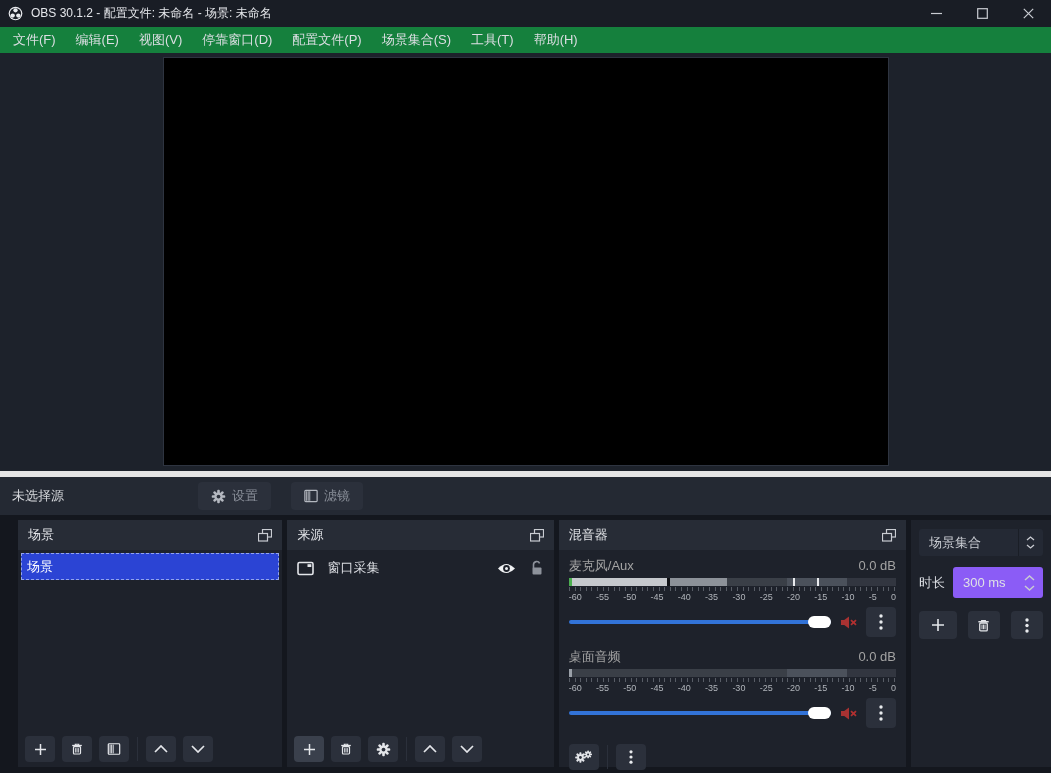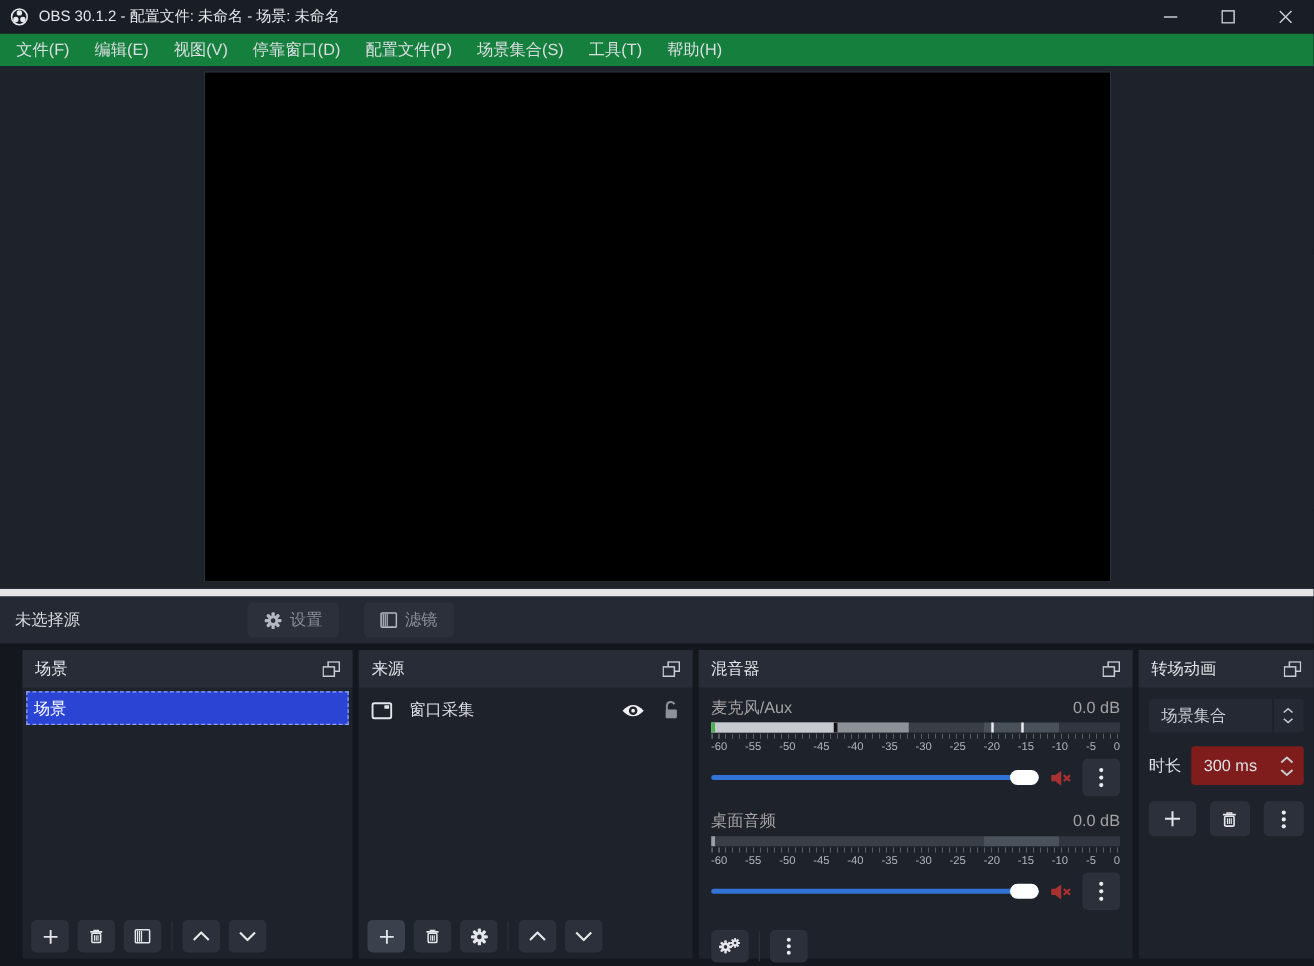--- a/index.html
+++ b/index.html
@@ -69,21 +69,21 @@
   .slider { flex:1; height:12px; position:relative; align-self:center; }
   .slider-track { position:absolute; top:4px; left:0; right:0; height:4px; background:#3273d8; border-radius:2px; }
   .slider-handle { position:absolute; right:0; top:0; width:23px; height:12px; background:#fff; border-radius:6px; }
   .menu-dots-btn { width:30px; height:30px; background:#2b303b; border-radius:4px; display:flex; align-items:center; justify-content:center; }
 
   
   .trans-body { padding:9px 8px 0; }
   .combo { height:27px; background:#242934; border-radius:3px; display:flex; align-items:center; padding-left:10px; font-size:13px; color:#c9ccd2; }
   .combo-arrows { margin-left:auto; width:25px; height:100%; display:flex; flex-direction:column; align-items:center; justify-content:center; gap:3px; border-left:1px solid #1a1e26; }
   .dur-row { display:flex; align-items:center; margin-top:11px; gap:8px; }
-  .spinner { flex:1; height:31px; background:#7f1d1d; border-radius:3px; display:flex; align-items:center; padding-left:10px; font-size:13px; color:#dfe1e5; }
+  .spinner { flex:1; height:31px; background:#8b5cf6; border-radius:3px; display:flex; align-items:center; padding-left:10px; font-size:13px; color:#dfe1e5; }
   .spin-arrows { margin-left:auto; width:27px; display:flex; flex-direction:column; align-items:center; justify-content:center; gap:4px; }
   .trans-btns { display:flex; justify-content:flex-end; align-items:center; gap:11px; margin-top:13px; padding-right:0; }
   .tb { width:32px; height:28px; background:#2b303b; border-radius:4px; display:flex; align-items:center; justify-content:center; }
   .tb-plus { width:38px; }
 </style>
 </head>
 <body>
 
 <div class="titlebar">
   <svg class="app-logo" viewBox="0 0 16 16">
@@ -399,27 +399,20 @@
               <circle cx="2" cy="1.8" r="1.6" fill="#e9ebee"></circle>
               <circle cx="2" cy="7" r="1.6" fill="#e9ebee"></circle>
               <circle cx="2" cy="12.2" r="1.6" fill="#e9ebee"></circle>
             </svg>
         </div>
       </div>
     </div>
   </div>
 
   <div class="dock dock-transitions">
-    <div class="dock-header">
-      <span>转场动画</span>
-      <svg class="popup-icon" width="14" height="13" viewBox="0 0 14 13">
-        <rect x="4.5" y="0.5" width="9" height="7.5" fill="none" stroke="#c9ccd2" stroke-width="1.2"></rect>
-        <rect x="0.5" y="4.5" width="9" height="7.5" fill="#272c36" stroke="#c9ccd2" stroke-width="1.2"></rect>
-      </svg>
-    </div>
     <div class="dock-body">
       <div class="trans-body">
         <div class="combo">
           <span>场景集合</span>
           <span class="combo-arrows">
             <svg width="9" height="5" viewBox="0 0 9 5">
                 <path d="M1 4 L4.5 1 L8 4" fill="none" stroke="#c9ccd2" stroke-width="1.3"></path>
               </svg>
             <svg width="9" height="5" viewBox="0 0 9 5">
                 <path d="M1 1 L4.5 4 L8 1" fill="none" stroke="#c9ccd2" stroke-width="1.3"></path>

